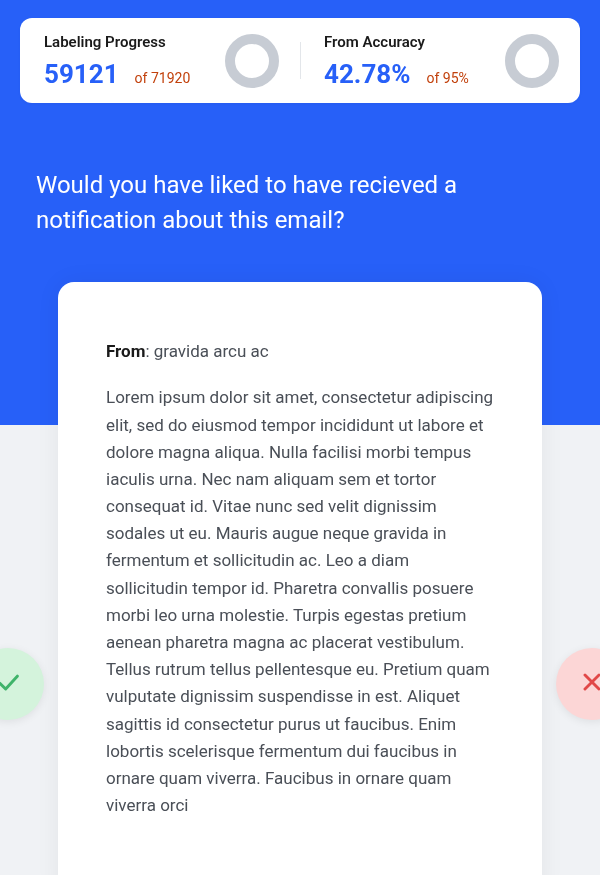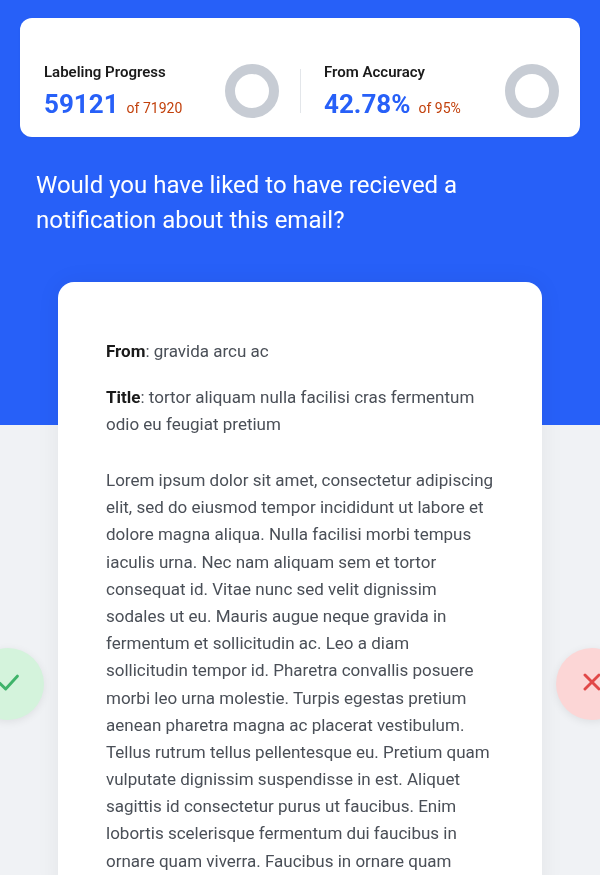--- a/index.html
+++ b/index.html
@@ -16,27 +16,26 @@
       top: 0; left: 0; right: 0;
       height: 425px;
       background: #2760f8;
       z-index: 0;
     }
     .stats-card {
       position: absolute;
       top: 18px;
       left: 20px;
       right: 20px;
-      height: 119px;
+      height: 85px;
       background: #fff;
       border-radius: 12px;
       display: flex;
       z-index: 2;
       box-shadow: 0 1px 3px rgba(0,0,0,0.04);
-      align-items: flex-end;
     }
     .stat-col {
       flex: 1;
       display: flex;
       align-items: center;
       padding: 18px 20px 18px 24px;
       position: relative;
     }
     .stat-col + .stat-col::before {
       content: "";
@@ -48,21 +47,21 @@
     .stat-text { flex: 1; }
     .stat-label {
       font-size: 15px;
       font-weight: 600;
       color: #1a1a1a;
       margin-bottom: 8px;
     }
     .stat-value-row {
       display: flex;
       align-items: baseline;
-      gap: 8px;
+      gap: 16px;
     }
     .stat-value {
       font-size: 26px;
       font-weight: 700;
       color: #2760f8;
     }
     .stat-of {
       font-size: 14px;
       color: #c2410c;
     }
@@ -182,17 +181,14 @@
         <line x1="6" y1="6" x2="18" y2="18"></line>
         <line x1="18" y1="6" x2="6" y2="18"></line>
       </svg>
   </span>
 </div>
 
 <div class="email-card">
   <div class="email-meta">
     <span class="email-meta-label">From</span><span>: gravida arcu ac</span>
   </div>
-  <div class="email-meta email-meta-title">
-    <span class="email-meta-label">Title</span><span>: tortor aliquam nulla facilisi cras fermentum odio eu feugiat pretium</span>
-  </div>
   <div class="email-body">Lorem ipsum dolor sit amet, consectetur adipiscing elit, sed do eiusmod tempor incididunt ut labore et dolore magna aliqua. Nulla facilisi morbi tempus iaculis urna. Nec nam aliquam sem et tortor consequat id. Vitae nunc sed velit dignissim sodales ut eu. Mauris augue neque gravida in fermentum et sollicitudin ac. Leo a diam sollicitudin tempor id. Pharetra convallis posuere morbi leo urna molestie. Turpis egestas pretium aenean pharetra magna ac placerat vestibulum. Tellus rutrum tellus pellentesque eu. Pretium quam vulputate dignissim suspendisse in est. Aliquet sagittis id consectetur purus ut faucibus. Enim lobortis scelerisque fermentum dui faucibus in ornare quam viverra. Faucibus in ornare quam viverra orci</div>
 </div>
 
 </body></html>

